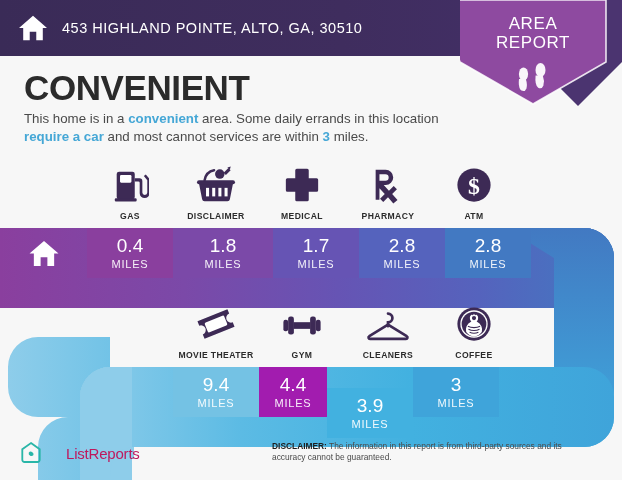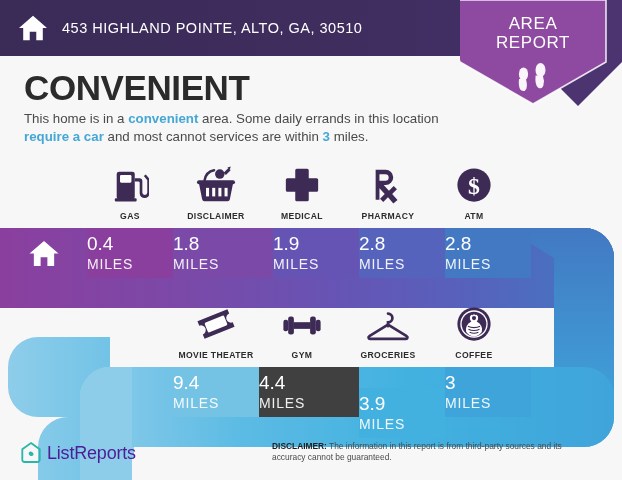--- a/index.html
+++ b/index.html
@@ -50,37 +50,37 @@
   .iconcell .glyph{height:40px;display:flex;align-items:flex-end;justify-content:center;}
   .iconcell .lbl{
     margin-top:7px;font-size:8.6px;font-weight:bold;color:#2b2b2b;letter-spacing:.4px;
   }
 
   
   .ribbon{position:absolute;left:0;top:222px;width:622px;height:258px;}
 
   .cells{position:absolute;display:flex;height:50px;}
   .cell{
-    display:flex;flex-direction:column;justify-content:center;
+    display:flex;flex-direction:column;align-items:center;justify-content:center;
     color:#fff;height:50px;
   }
   .cell .val{font-size:19px;line-height:20px;font-weight:400;}
-  .cell .unit{font-size:14px;letter-spacing:.8px;margin-top:2px;opacity:.92;}
+  .cell .unit{font-size:11px;letter-spacing:.8px;margin-top:2px;opacity:.92;}
 
   .homecell{
     position:absolute;left:0;top:228px;width:87px;height:50px;
     display:flex;align-items:center;justify-content:center;
   }
 
   
   .logo{
     position:absolute;left:20px;top:441px;display:flex;align-items:center;
   }
   .logo .lname{
-    margin-left:5px;font-size:18px;color:#4c1d95;letter-spacing:-.2px;
+    margin-left:24px;font-size:15px;color:#be185d;letter-spacing:-.2px;
   }
   .disclaimer{
     position:absolute;left:272px;top:441px;width:320px;
     font-size:8.4px;line-height:11px;color:#4a4a4a;
   }
   .disclaimer b{color:#1d1d1d;}
 </style>
 </head>
 <body>
 
@@ -243,21 +243,21 @@
   <div class="cells" style="left:87px;top:228px;">
     <div class="cell" style="width:86px;background:#8a3f9e;">
       <div class="val">0.4</div>
       <div class="unit">MILES</div>
     </div>
     <div class="cell" style="width:100px;background:#7b49a8;">
       <div class="val">1.8</div>
       <div class="unit">MILES</div>
     </div>
     <div class="cell" style="width:86px;background:#6654b4;">
-      <div class="val">1.9</div>
+      <div class="val">1.7</div>
       <div class="unit">MILES</div>
     </div>
     <div class="cell" style="width:86px;background:#5563bd;">
       <div class="val">2.8</div>
       <div class="unit">MILES</div>
     </div>
     <div class="cell" style="width:86px;background:#4279c2;">
       <div class="val">2.8</div>
       <div class="unit">MILES</div>
     </div>
@@ -290,21 +290,21 @@
       <div class="lbl">GYM</div>
     </div>
 
     <div class="iconcell" style="width:86px;">
       <div class="glyph">
         <svg width="46" height="34" viewBox="0 0 48 34">
           <path d="M24 4 a4.6 4.6 0 0 1 4.6 4.6 a4.6 4.6 0 0 1 -4.6 4.6 v4" stroke="#3d2a55" stroke-width="2.8" fill="none" stroke-linecap="round"></path>
           <path d="M24 15.5 L4.5 27.5 a1.6 1.6 0 0 0 .9 3 h37.2 a1.6 1.6 0 0 0 .9 -3 z" stroke="#3d2a55" stroke-width="2.8" fill="none" stroke-linejoin="round"></path>
         </svg>
       </div>
-      <div class="lbl">GROCERIES</div>
+      <div class="lbl">CLEANERS</div>
     </div>
 
     <div class="iconcell" style="width:86px;align-items:center;">
       <div class="glyph">
         <svg width="38" height="38" viewBox="0 0 40 40">
           <circle cx="20" cy="20" r="17.5" fill="#3d2a55"></circle>
           <circle cx="20" cy="20" r="14.4" fill="#ffffff"></circle>
           <circle cx="20" cy="20" r="13" fill="#3d2a55"></circle>
           <path d="M20 9.2 a4.4 4.4 0 0 1 4.4 4.4 q0 2.4 -1.6 3.8 q3.6 1.6 5 5 q1.2 2.9 .4 6 q-3.2 4.4 -8.2 4.4 q-5 0 -8.2 -4.4 q-.8 -3.1 .4 -6 q1.4 -3.4 5 -5 q-1.6 -1.4 -1.6 -3.8 a4.4 4.4 0 0 1 4.4 -4.4 z" fill="#ffffff"></path>
           <path d="M20 11.6 a2.2 2.2 0 0 1 2.2 2.2 a2.2 2.2 0 0 1 -2.2 2.2 a2.2 2.2 0 0 1 -2.2 -2.2 a2.2 2.2 0 0 1 2.2 -2.2 z" fill="#3d2a55"></path>
@@ -316,21 +316,21 @@
       </div>
       <div class="lbl">COFFEE</div>
     </div>
   </div>
 
   <div class="cells" style="left:173px;top:367px;">
     <div class="cell" style="width:86px;background:#74c2e4;">
       <div class="val">9.4</div>
       <div class="unit">MILES</div>
     </div>
-    <div class="cell" style="width:100px;background:#404040;">
+    <div class="cell" style="width:68px;background:#a21caf;">
       <div class="val">4.4</div>
       <div class="unit">MILES</div>
     </div>
     <div class="cell" style="width:86px;background:#42b1e0;margin-top:21px;">
       <div class="val">3.9</div>
       <div class="unit">MILES</div>
     </div>
     <div class="cell" style="width:86px;background:#3fa4da;">
       <div class="val">3</div>
       <div class="unit">MILES</div>

